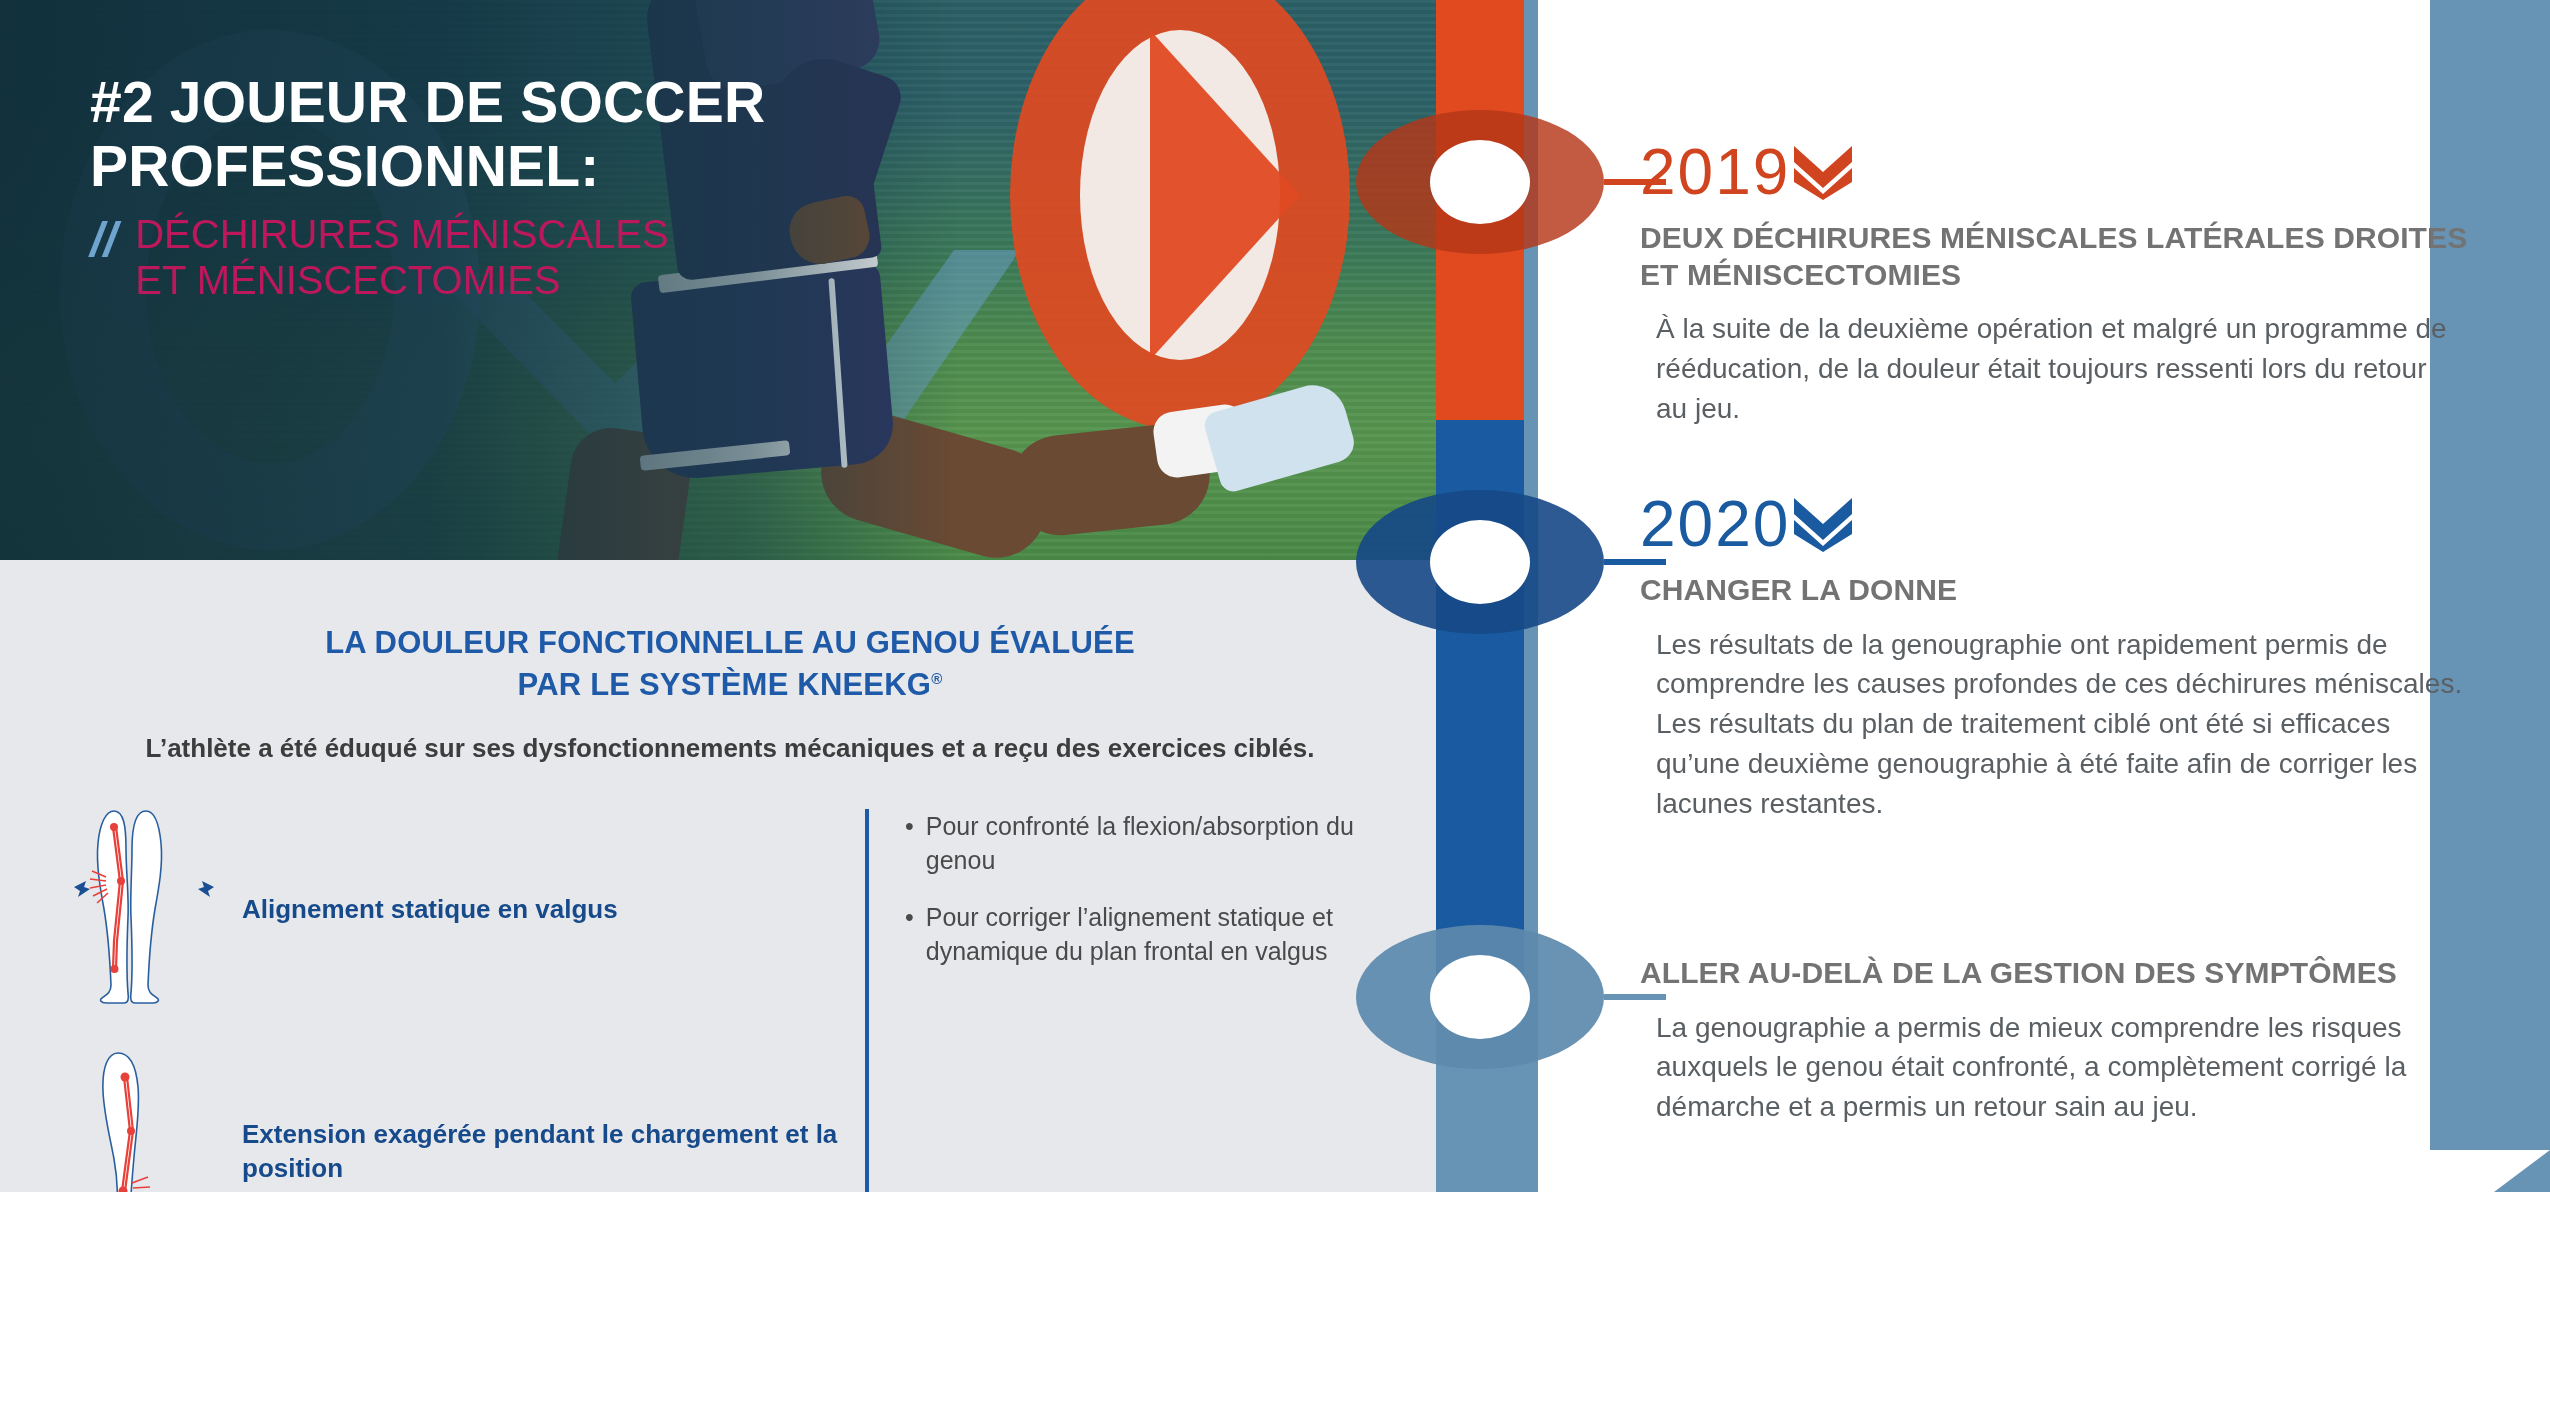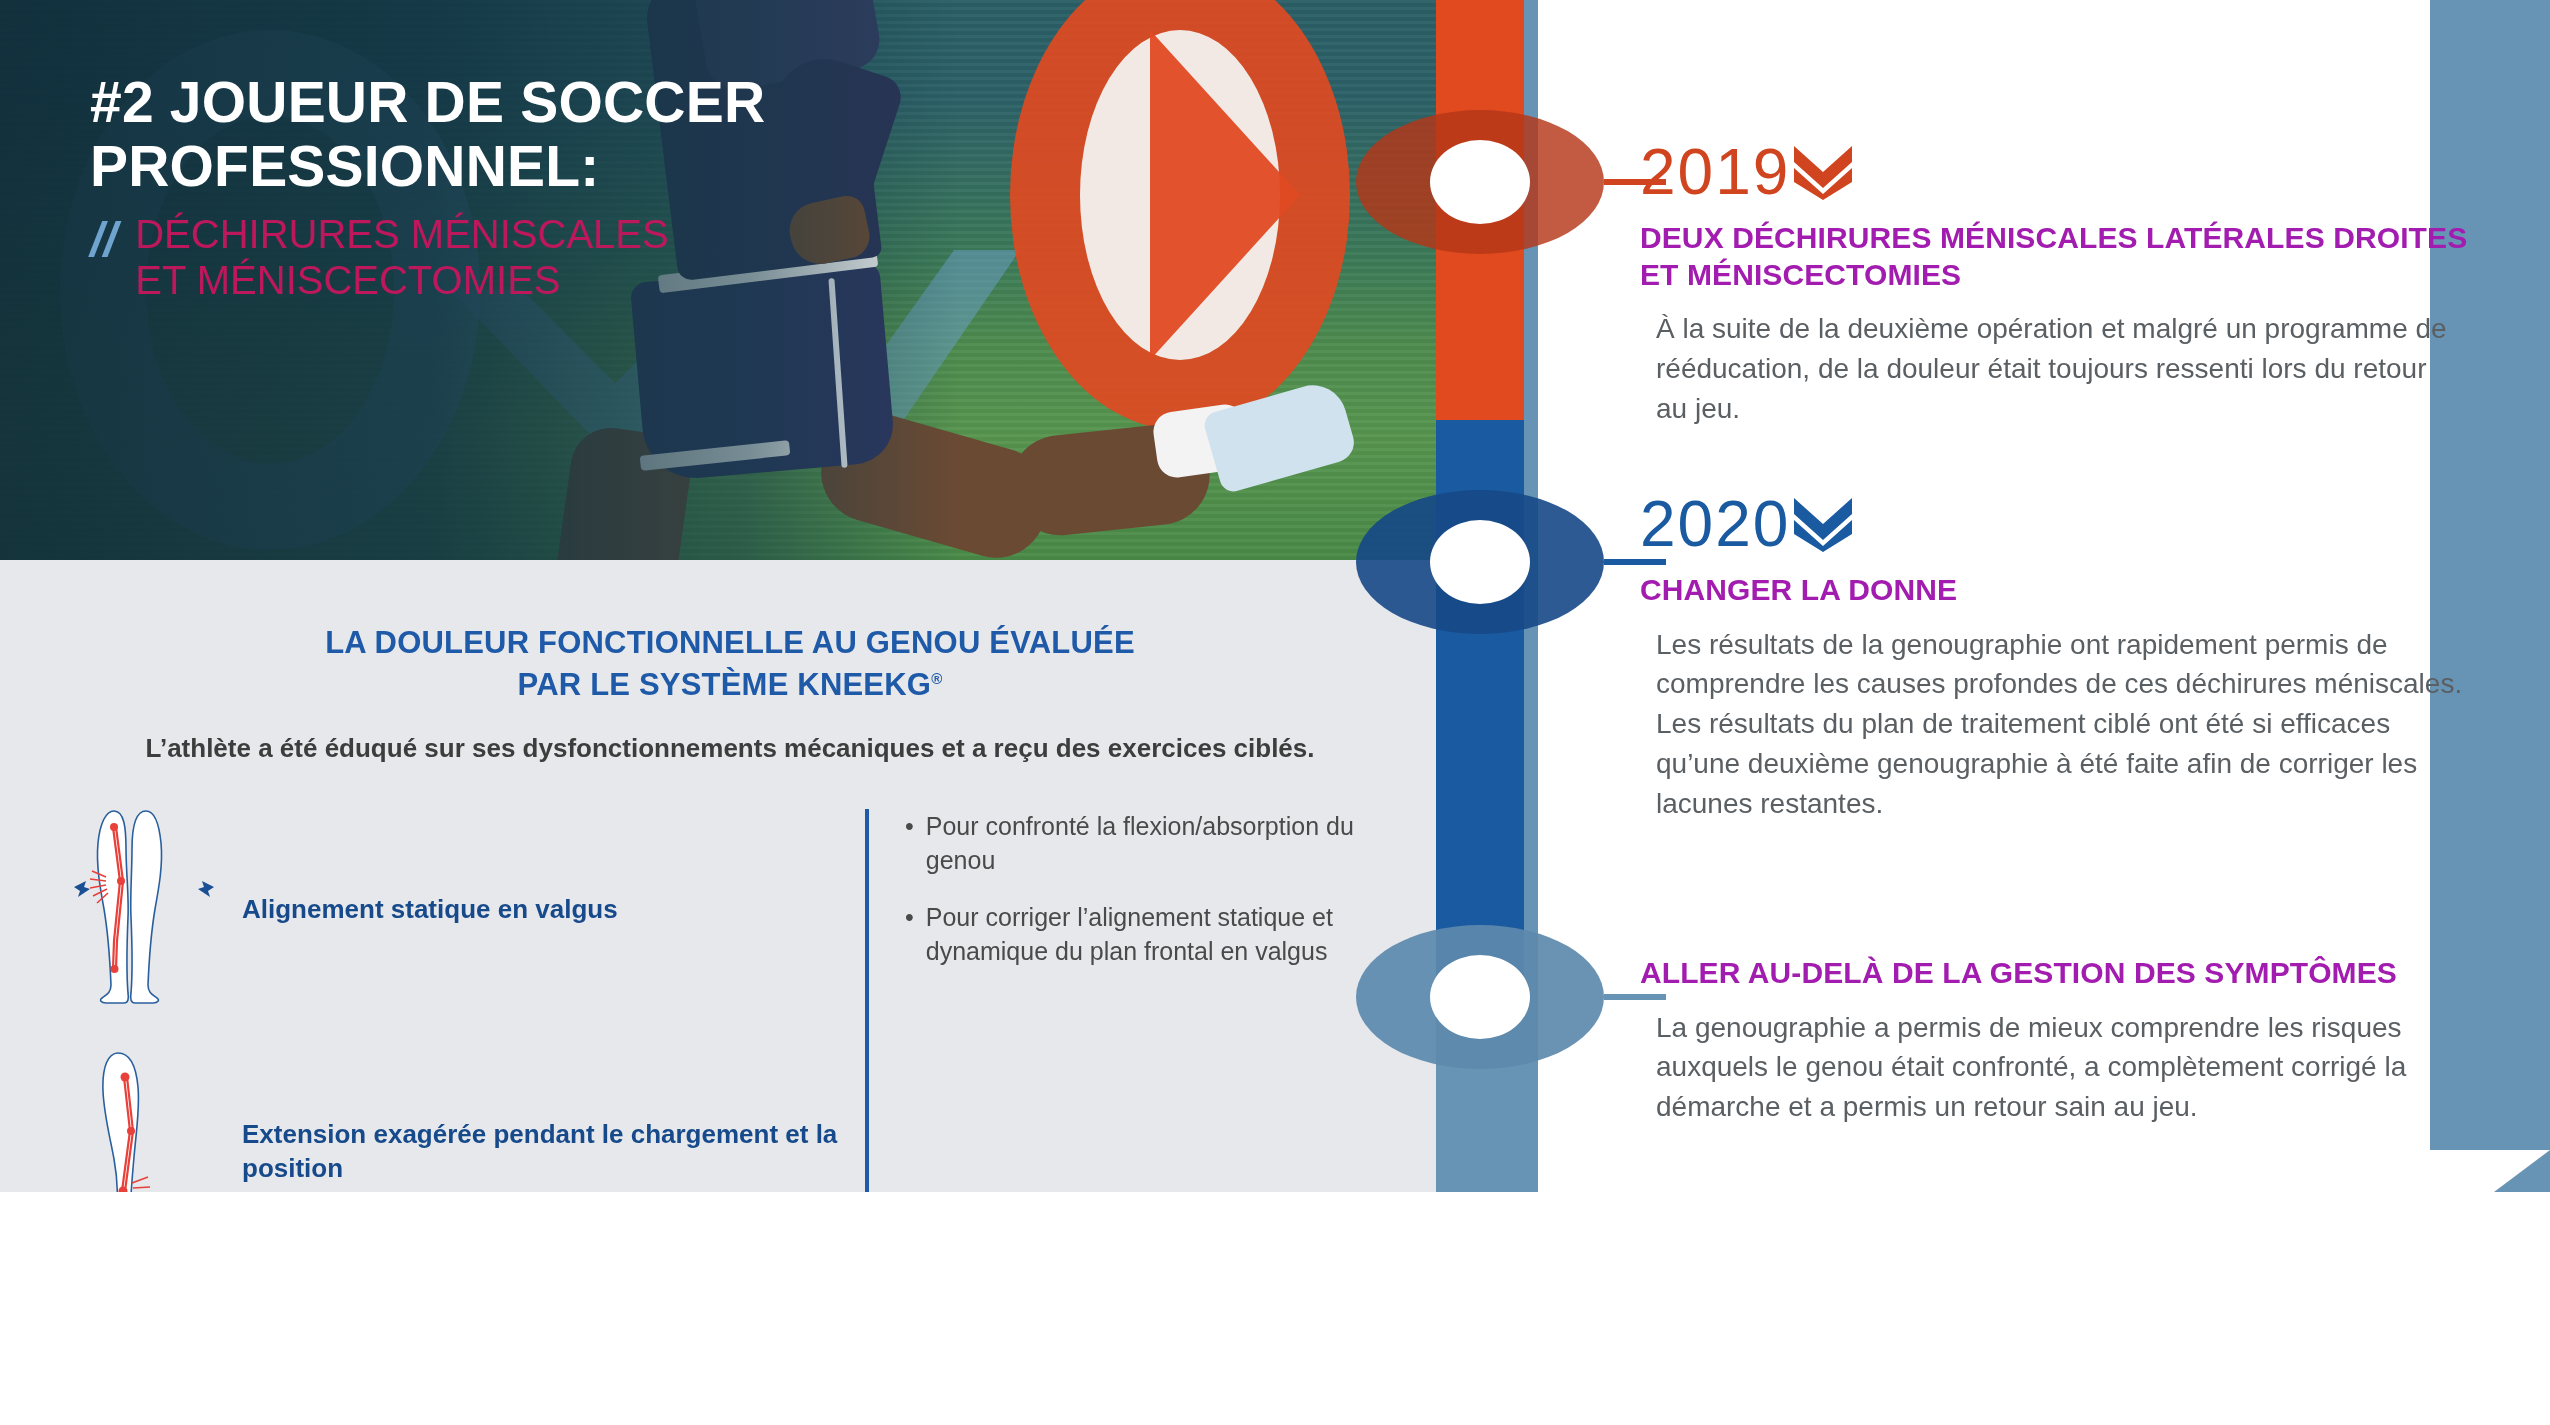--- a/index.html
+++ b/index.html
@@ -167,21 +167,21 @@
 
   
   .entry{position:absolute;left:1640px;width:840px;}
   .year-row{display:flex;align-items:center;margin-bottom:16px;}
   .year{
     font-size:64px;line-height:1;font-weight:300;letter-spacing:2px;
   }
   .y2019{color:#d0451f;} .y2020{color:#1a5aa0;} .y2021{color:#6794b5;}
   .chev{display:block;}
   .entry h3{
-    margin:0 0 6px 0;color:#a21caf;font-weight:bold;
+    margin:0 0 6px 0;color:#737373;font-weight:bold;
     font-size:30px;line-height:1.22;letter-spacing:.1px;
   }
   .entry p{
     margin:16px;color:#5a5f63;font-size:28px;line-height:1.42;font-weight:300;
   }
 </style>
 </head>
 <body>
 
 <div id="stage">

